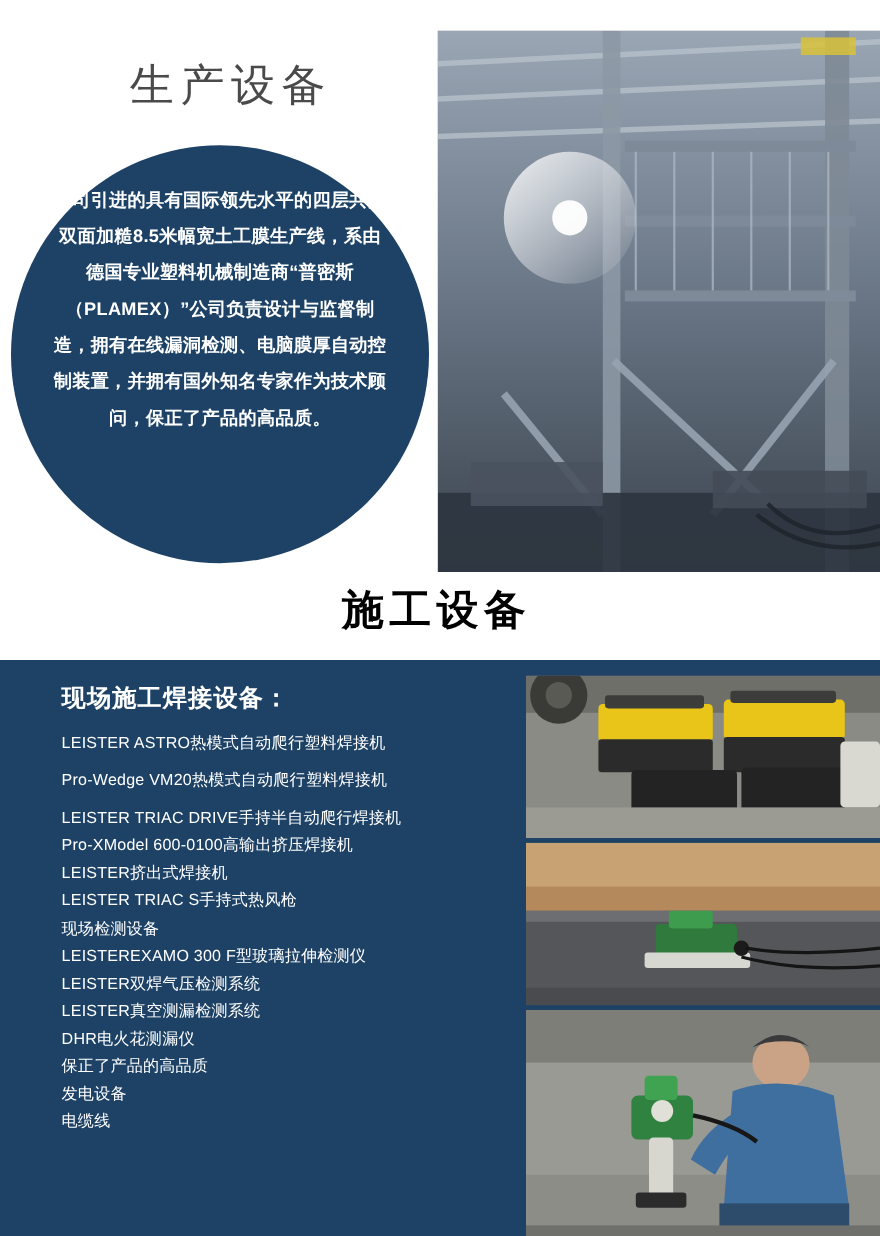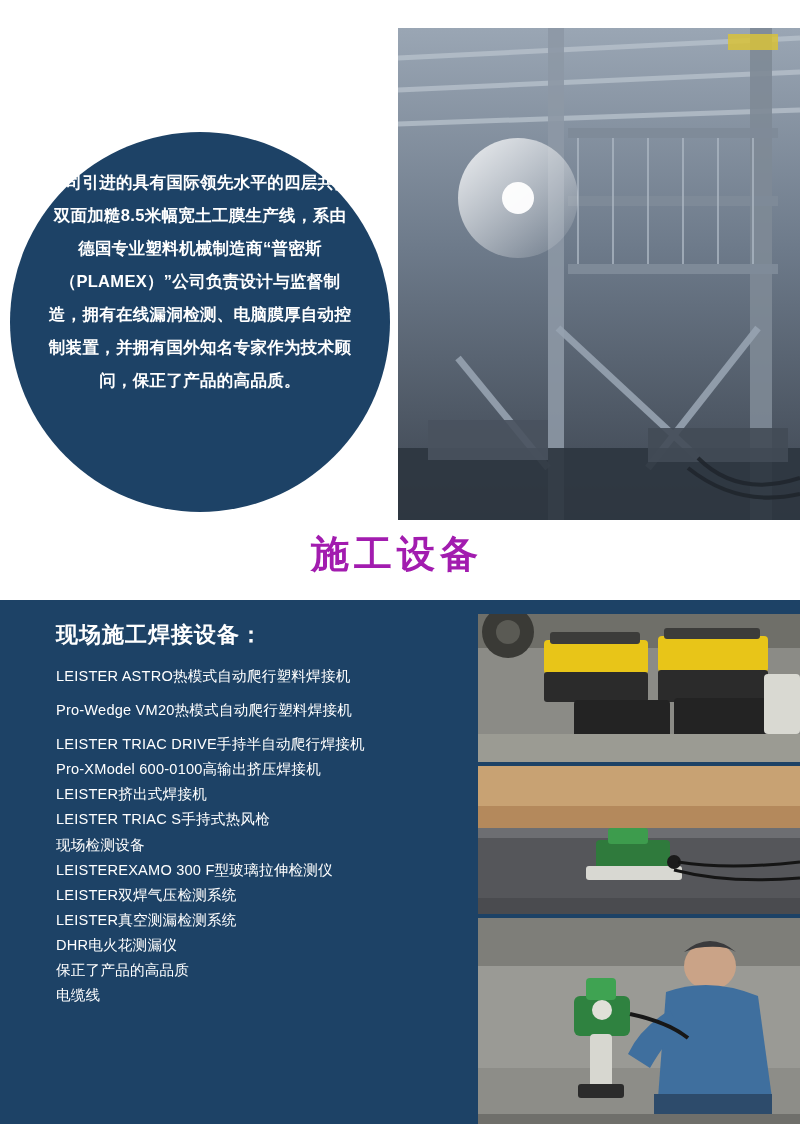--- a/index.html
+++ b/index.html
@@ -77,21 +77,21 @@
     width: 800px;
     height: 80px;
     background: #ffffff;
   }
   .constr-title {
     position: absolute;
     left: 311px;
     top: 529px;
     font-size: 38px;
     letter-spacing: 5px;
-    color: #a21caf;
+    color: #000000;
     font-weight: 700;
     white-space: nowrap;
   }
 
   .section-bottom {
     position: absolute;
     left: 0;
     top: 600px;
     width: 800px;
     height: 524px;
@@ -139,20 +139,21 @@
 
   
   .fill { width: 100%; height: 100%; display: block; }
 </style>
 </head>
 <body>
 
 <div class="section-top">
 
   <div class="prod-text-col">
+    <div class="prod-title">生产设备</div>
 
     <div class="prod-circle">
       <p>公司引进的具有国际领先水平的四层共挤双面加糙8.5米幅宽土工膜生产线，系由德国专业塑料机械制造商“普密斯（PLAMEX）”公司负责设计与监督制造，拥有在线漏洞检测、电脑膜厚自动控制装置，并拥有国外知名专家作为技术顾问，保正了产品的高品质。</p>
     </div>
   </div>
 
   <div class="prod-photo">
     <svg class="fill" viewBox="0 0 402 492" preserveAspectRatio="none">
       <defs>
         <linearGradient id="gFactory" x1="0" y1="0" x2="0" y2="1">
@@ -226,20 +227,21 @@
     <div class="list-item gap">LEISTER TRIAC DRIVE手持半自动爬行焊接机</div>
     <div class="list-item">Pro-XModel 600-0100高输出挤压焊接机</div>
     <div class="list-item">LEISTER挤出式焊接机</div>
     <div class="list-item">LEISTER TRIAC S手持式热风枪</div>
     <div class="list-item">现场检测设备</div>
     <div class="list-item">LEISTEREXAMO 300 F型玻璃拉伸检测仪</div>
     <div class="list-item">LEISTER双焊气压检测系统</div>
     <div class="list-item">LEISTER真空测漏检测系统</div>
     <div class="list-item">DHR电火花测漏仪</div>
     <div class="list-item">保正了产品的高品质</div>
+    <div class="list-item">发电设备</div>
     <div class="list-item">电缆线</div>
   </div>
 
   <div class="photo-col">
 
     <div class="ph ph1">
       <svg class="fill" viewBox="0 0 322 148" preserveAspectRatio="none">
         <rect x="0" y="0" width="322" height="148" fill="#8b8b86"></rect>
         <rect x="0" y="0" width="322" height="34" fill="#6f6f69"></rect>
         <circle cx="30" cy="18" r="26" fill="#3a3a36"></circle>

